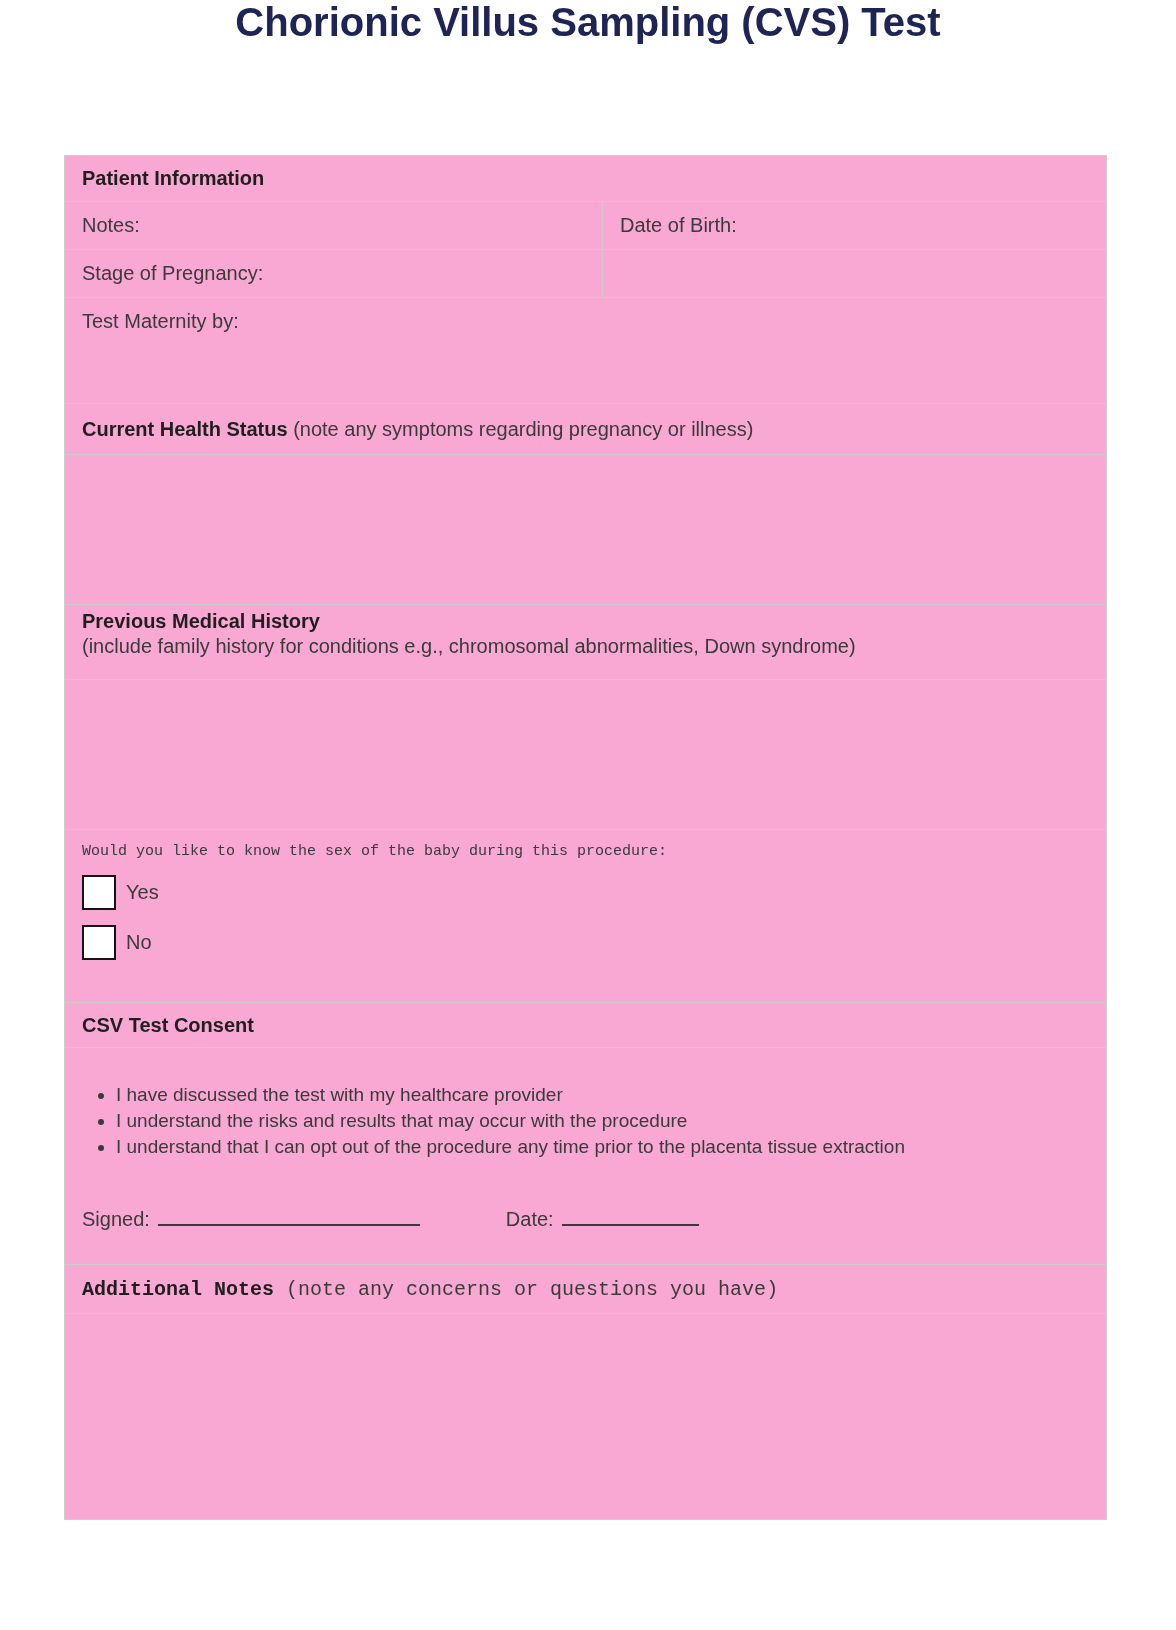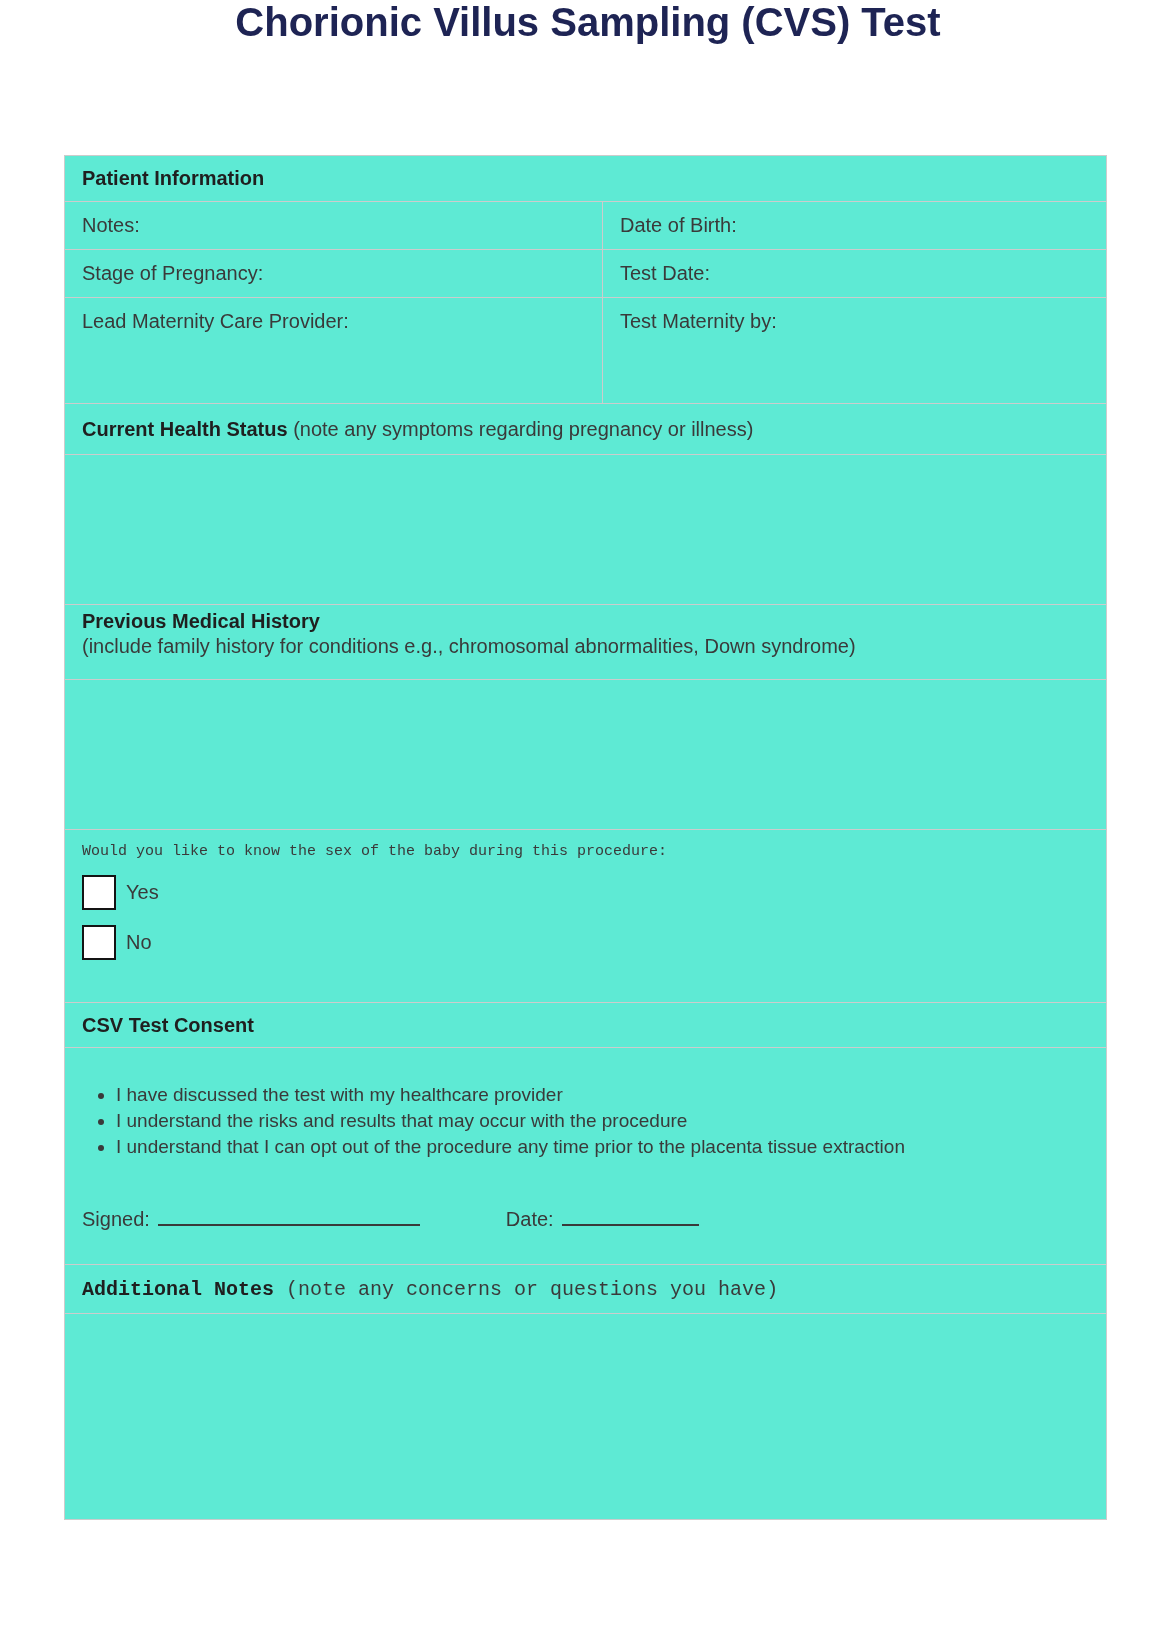--- a/index.html
+++ b/index.html
@@ -20,21 +20,21 @@
     font-weight: bold;
     color: #1e2454;
   }
   .form-box {
     position: absolute;
     left: 64px;
     top: 155px;
     width: 1043px;
     border: 1px solid #cccccc;
     box-sizing: border-box;
-    background: #5eead4;
+    background: #f9a8d4;
   }
   .form-row {
     box-sizing: border-box;
     border-top: 1px solid #cccccc;
   }
   .form-row:first-child { border-top: none; }
   .sec-header {
     font-size: 20px;
     color: #1f1f1f;
     padding: 11px 17px;
@@ -133,31 +133,23 @@
       <span>Date of Birth:</span>
       <span></span>
     </div>
   </div>
 
   <div class="form-row cols r48">
     <div class="cell cell-left">
       <span>Stage of Pregnancy:</span>
       <span></span>
     </div>
-    <div class="cell cell-right">
-      <span>Test Date:</span>
-      <span></span>
-    </div>
   </div>
 
   <div class="form-row cols r106">
-    <div class="cell cell-left">
-      <span>Lead Maternity Care Provider:</span>
-      <span></span>
-    </div>
     <div class="cell cell-right">
       <span>Test Maternity by:</span>
       <span></span>
     </div>
   </div>
 
   <div class="form-row sec-header h-chs">
     <span class="hdr-bold">Current Health Status</span>
     <span class="hdr-note">(note any symptoms regarding pregnancy or illness)</span>
   </div>

